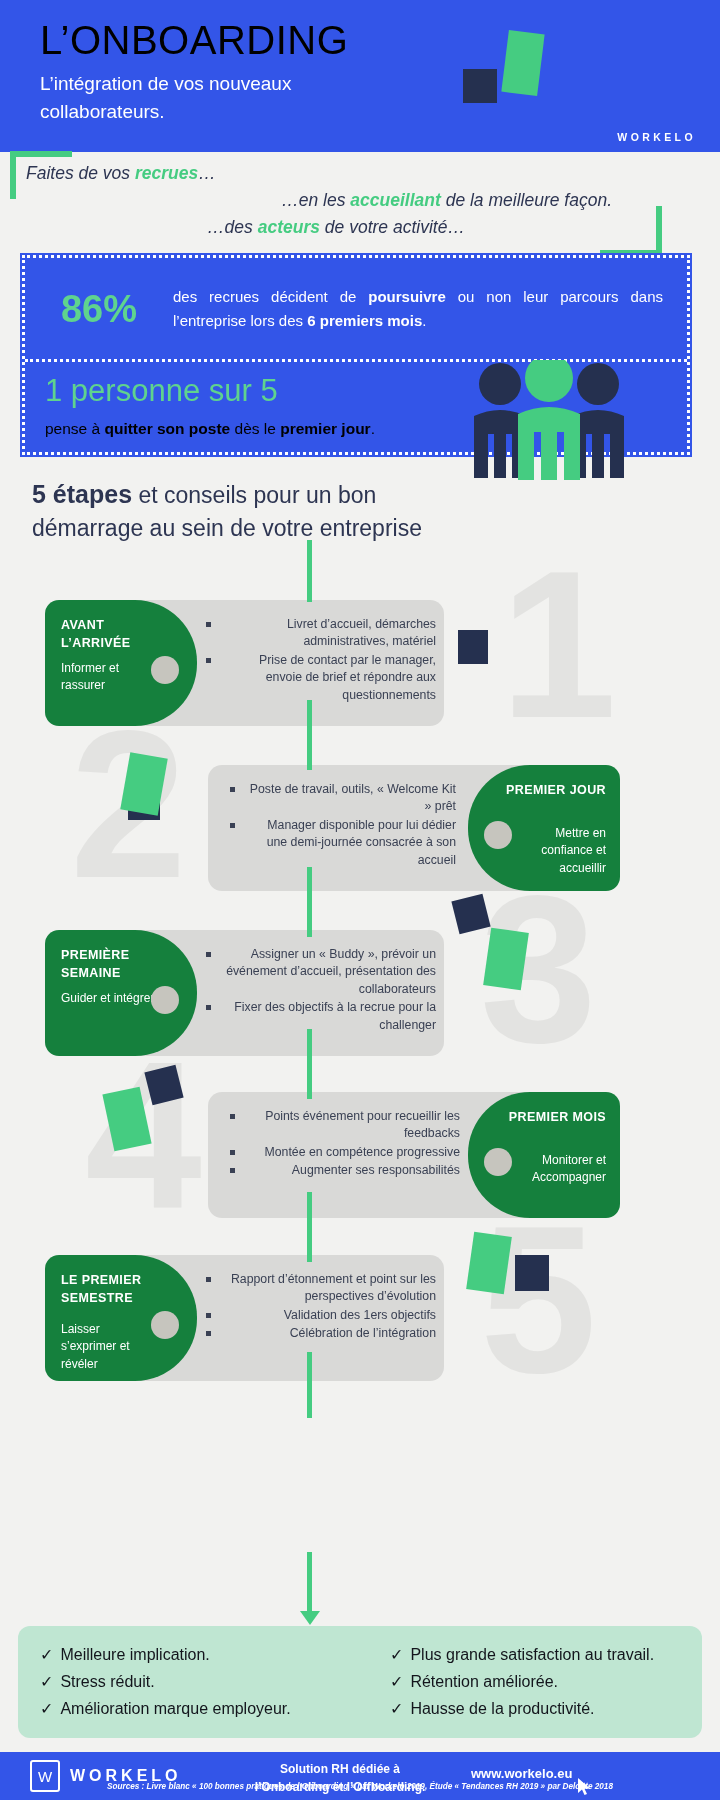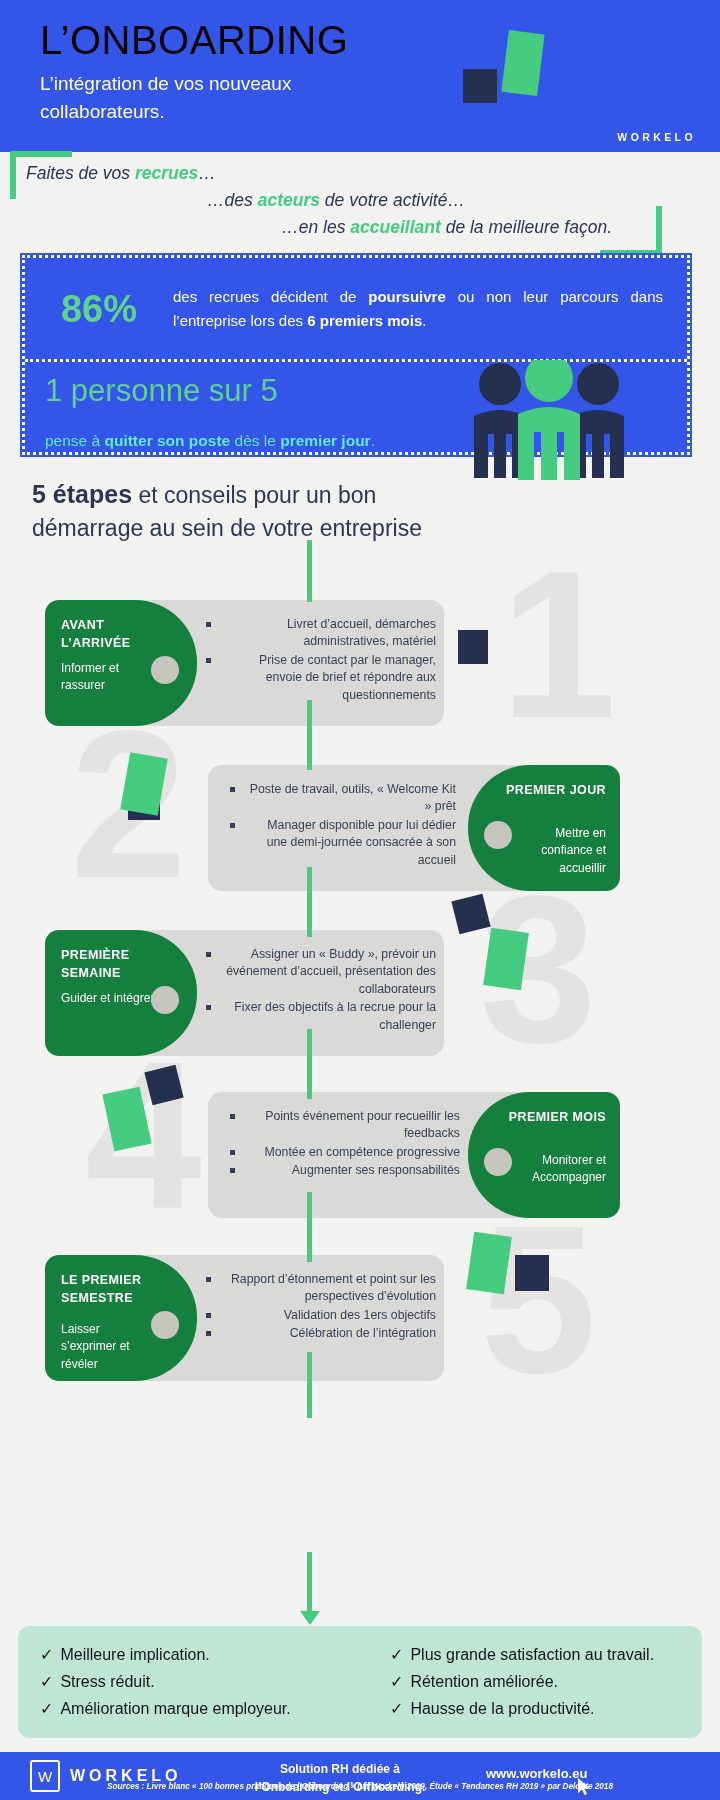--- a/index.html
+++ b/index.html
@@ -146,23 +146,23 @@
     position: absolute;
     left: 0; top: 104px; width: 662px; height: 90px;
     padding: 12px 20px 0 20px;
   }
   .stat-b-big {
     font-size: 31px;
     color: #5fd38e;
     line-height: 1.1;
   }
   .stat-b-small {
-    margin-top: 24px;
+    margin-top: 12px;
     font-size: 15.5px;
-    color: #5eead4;
+    color: #000000;
   }
   .stat-b-small b { font-weight: bold; }
 
   
   .people { position: absolute; left: 470px; top: 360px; width: 160px; height: 140px; }
 
   
   .etapes {
     position: absolute;
     left: 32px; top: 476px;
@@ -330,21 +330,21 @@
     left: 230px; top: 8px;
     width: 220px;
     text-align: center;
     font-size: 12px;
     font-weight: bold;
     line-height: 1.5;
     color: #ffffff;
   }
   .footer-url {
     position: absolute;
-    left: 486px; top: 14px;
+    left: 471px; top: 14px;
     font-size: 13px;
     font-weight: bold;
     color: #ffffff;
   }
   .footer-cursor {
     position: absolute;
     left: 578px; top: 26px;
     width: 14px; height: 18px;
   }
   .footer-sources {
@@ -368,22 +368,22 @@
     <div class="header-sub">L’intégration de vos nouveaux collaborateurs.</div>
     <div class="header-brand">WORKELO</div>
     <div class="hdr-sq-navy"></div>
     <div class="hdr-sq-green"></div>
   </div>
 
   <div class="tag-bracket-tl"></div>
   <div class="tag-bracket-br"></div>
   <div class="tagline">
     <div class="tag-line l1"><span>Faites de vos </span><span class="tag-em">recrues</span><span>…</span></div>
+    <div class="tag-line l3"><span>…en les </span><span class="tag-em">accueillant</span><span> de la meilleure façon.</span></div>
     <div class="tag-line l2"><span>…des </span><span class="tag-em">acteurs</span><span> de votre activité…</span></div>
-    <div class="tag-line l3"><span>…en les </span><span class="tag-em">accueillant</span><span> de la meilleure façon.</span></div>
   </div>
 
   <div class="stats">
     <div class="stat-a">
       <div class="stat-pct">86%</div>
       <div class="stat-a-text"><span>des recrues décident de </span><b>poursuivre</b><span> ou non leur parcours dans l’entreprise lors des </span><b>6 premiers mois</b><span>.</span></div>
     </div>
     <div class="stat-divider"></div>
     <div class="stat-b">
       <div class="stat-b-big">1 personne sur 5</div>

